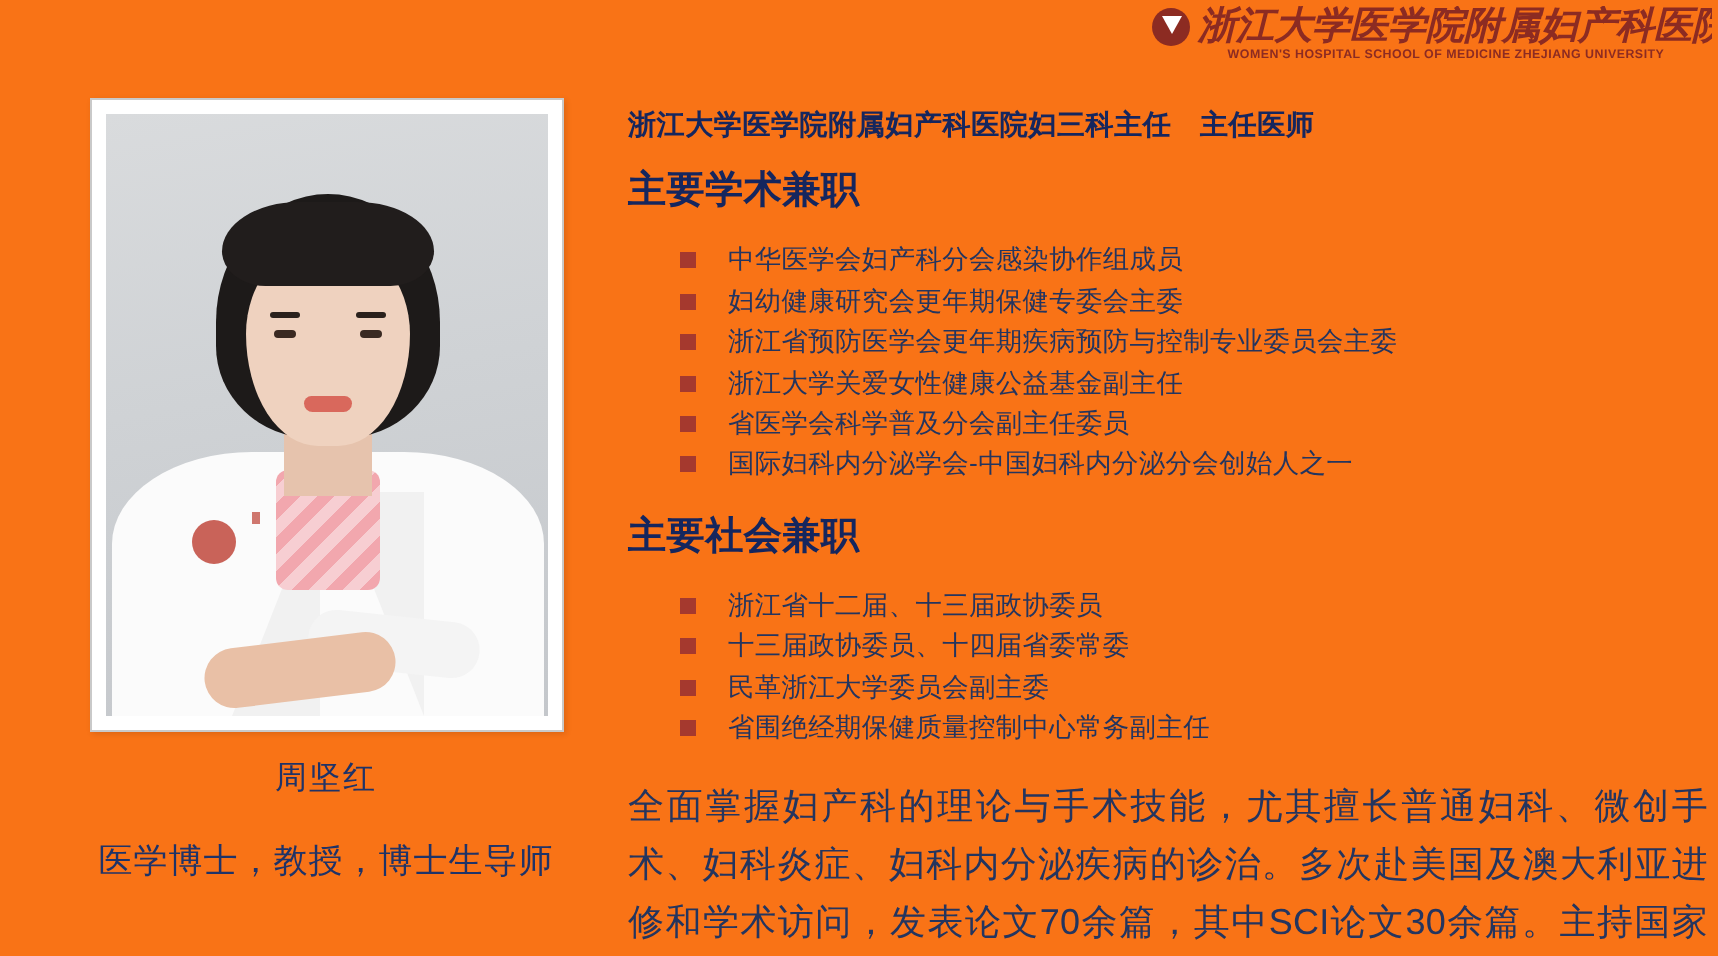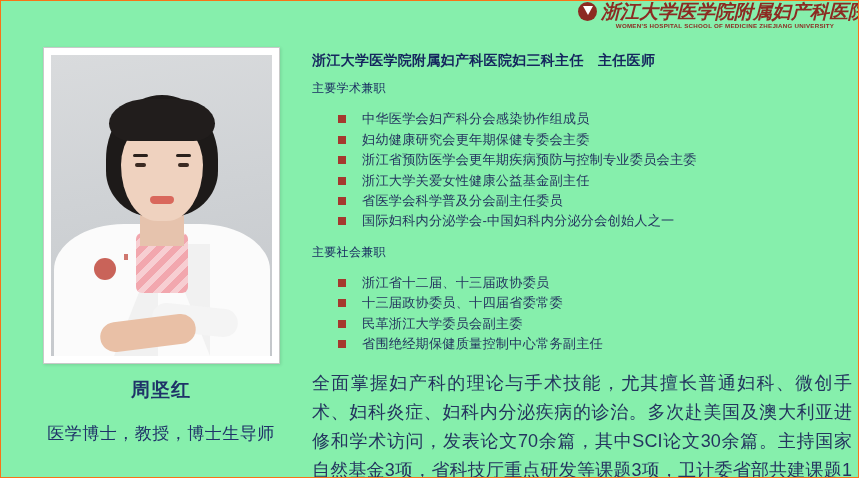--- a/index.html
+++ b/index.html
@@ -7,23 +7,23 @@
     padding: 0;
     background: #ffffff;
   }
   body {
     font-family: "Liberation Sans", "DejaVu Sans", sans-serif;
   }
   #slide {
     position: relative;
     width: 859px;
     height: 478px;
-    background: #86efac;
+    background: #f97316;
     box-sizing: border-box;
-    border: 1px solid #f97316;
+    border: 3px solid #f97316;
     overflow: hidden;
   }
 
   
   .logo-block {
     position: absolute;
     top: 1px;
     right: 8px;
     width: 272px;
     text-align: center;
@@ -250,22 +250,22 @@
   
   .name-block {
     position: absolute;
     left: 14px;
     top: 376px;
     width: 292px;
     text-align: center;
     color: #1f3368;
   }
   .doctor-name {
-    font-size: 19px;
-    font-weight: 700;
+    font-size: 16px;
+    font-weight: 400;
     line-height: 1.4;
     letter-spacing: 1px;
   }
   .doctor-credentials {
     font-size: 17px;
     font-weight: 400;
     line-height: 1.45;
     letter-spacing: 0.5px;
     margin-top: 18px;
   }
@@ -279,22 +279,22 @@
   }
   .main-title {
     font-size: 14px;
     font-weight: 700;
     color: #15265e;
     letter-spacing: 0.3px;
     line-height: 1.3;
     white-space: nowrap;
   }
   .section-heading {
-    font-size: 12px;
-    font-weight: 400;
+    font-size: 19px;
+    font-weight: 700;
     color: #15265e;
     letter-spacing: 0.3px;
     margin-top: 11px;
     margin-bottom: 3px;
   }
   ul.bullets {
     list-style: none;
     margin: 12px;
     padding: 0 0 0 14px;
   }

